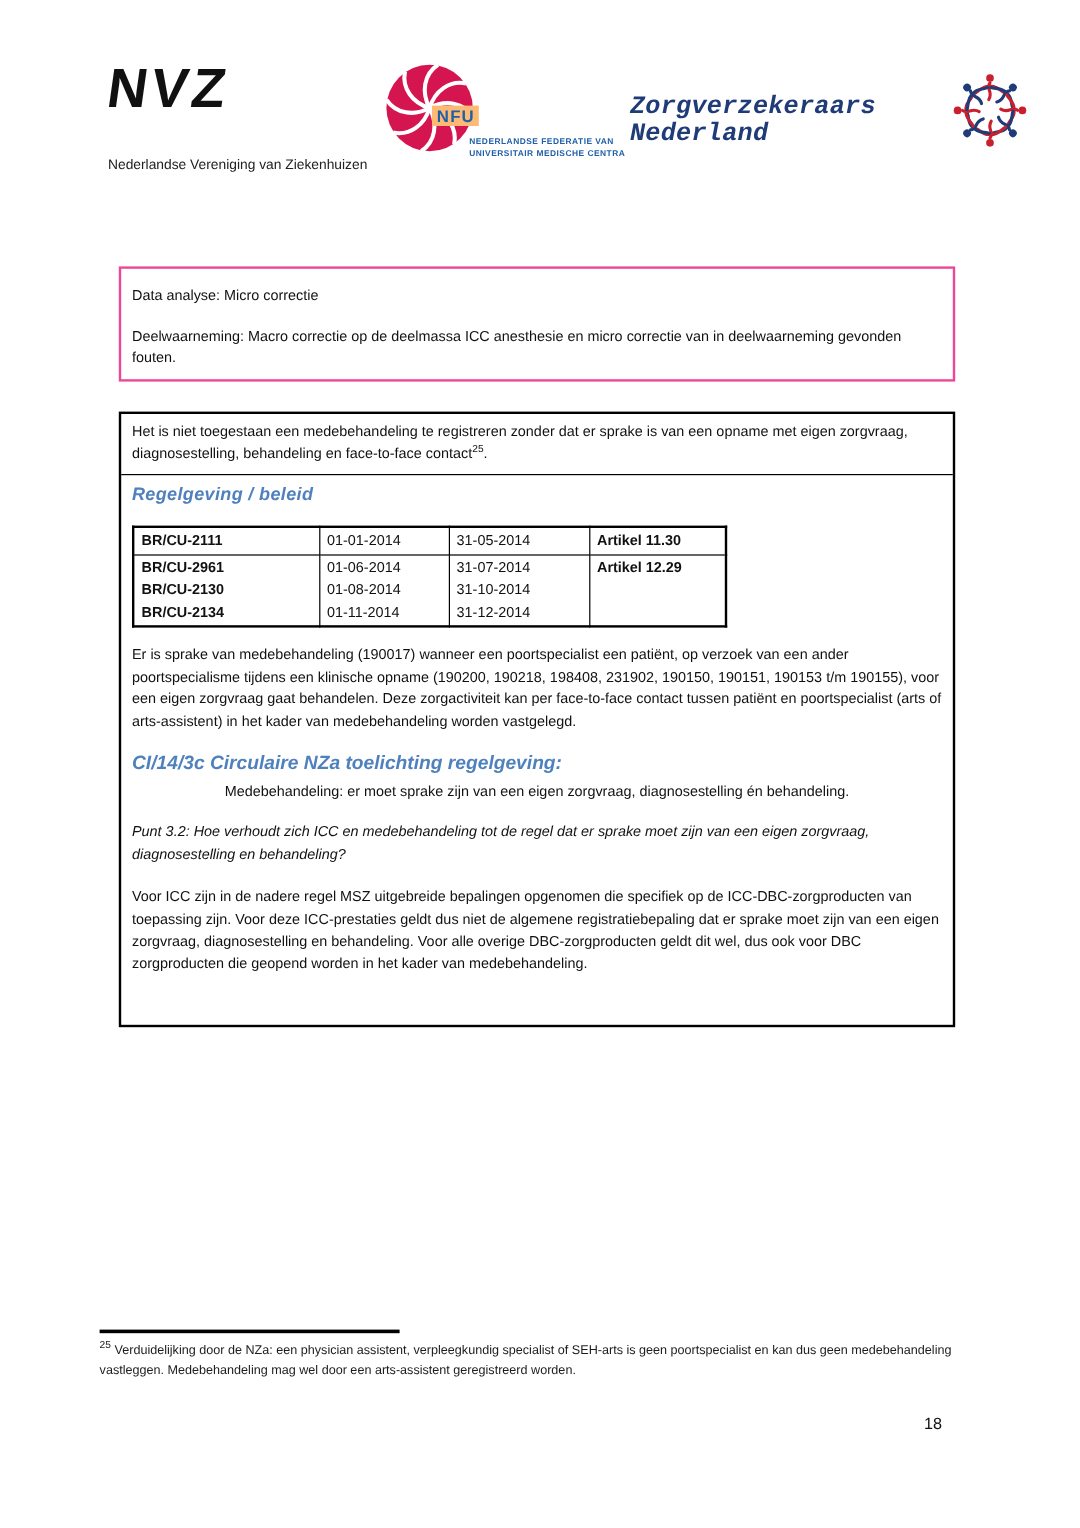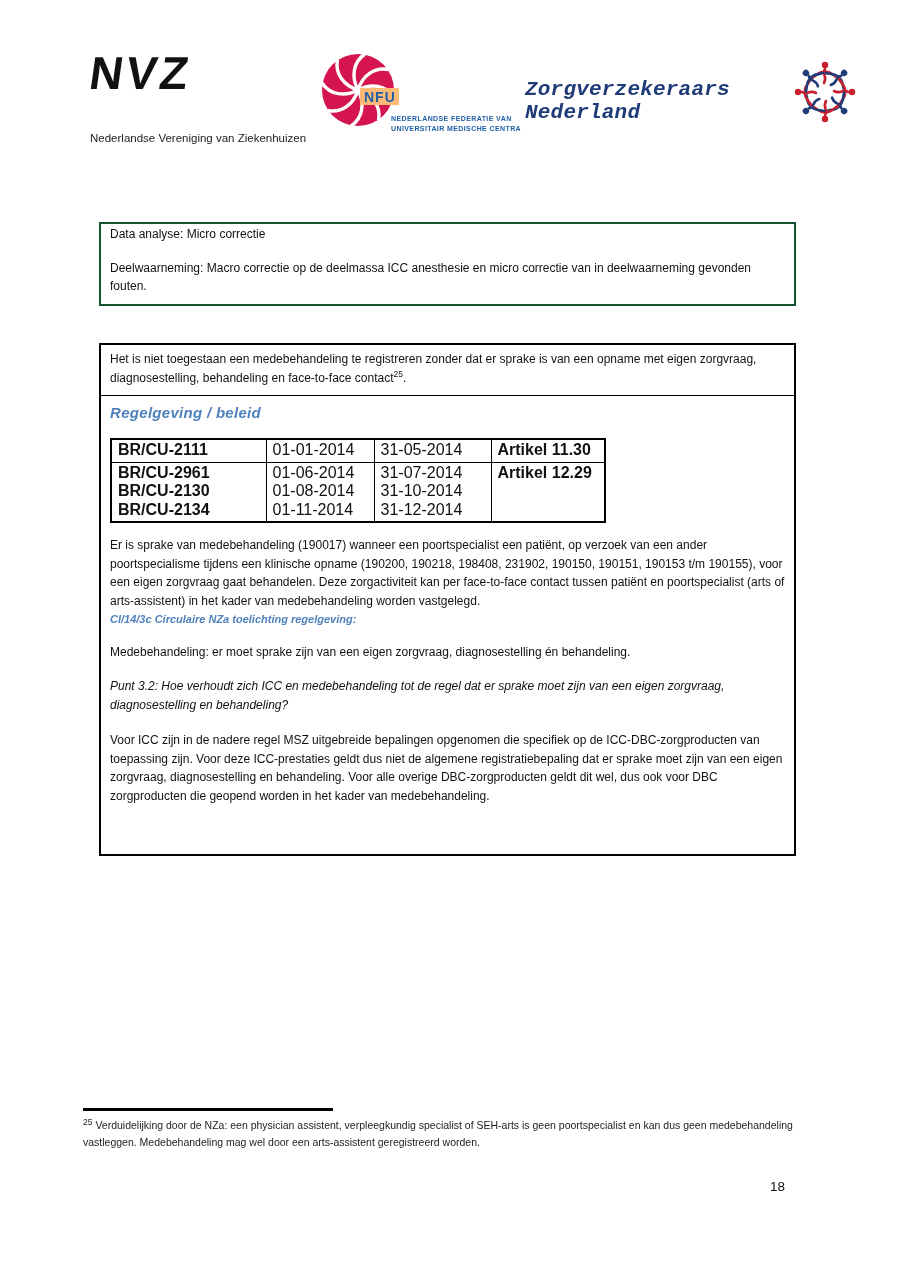--- a/index.html
+++ b/index.html
@@ -32,21 +32,21 @@
   .zn-word {
     position:absolute; left:0; top:28px; width:255px;
     font-family:Liberation Mono, monospace; font-style:italic; font-weight:bold;
     font-size:21px; color:var(--zn-blue,#1f3c78); letter-spacing:0.2px;
   }
   .zn-figures { position:absolute; left:260px; top:2px; }
 
   
   .box-plain {
     position:absolute; left:99px; top:222px; width:697px; min-height:84px;
-    border:2px solid #14532d; padding:1px 9px 8px; font-size:12px; line-height:18.5px;
+    border:2px solid #ec4899; padding:13px 9px 8px; font-size:12px; line-height:18.5px;
   }
   .box-plain .p2 { margin-top:15px; }
 
   
   .section {
     position:absolute; left:99px; top:343px; width:697px; min-height:513px;
     border:2px solid #000;
   }
   .section-header {
     background:var(--header-band-bg,#c6d9f0); border-bottom:1.5px solid #000;
@@ -59,32 +59,32 @@
   sup { font-size:8.5px; vertical-align:super; line-height:0; }
   .section-body { padding:6px 9px 14px; }
   .h-regelgeving {
     color:var(--accent-blue,#4f81bd); font-weight:bold; font-style:italic;
     font-size:15px; letter-spacing:0.3px; margin:2px 0 17px;
   }
   
   .reg-table { border-collapse:collapse; border:2px solid #000; margin-left:0; }
   .reg-table td {
     border:1px solid #000; vertical-align:top; padding:1px 6px 2px;
-    font-size:16px; line-height:18.5px; white-space:nowrap;
+    font-size:12px; line-height:18.5px; white-space:nowrap;
   }
   .reg-table td.b { font-weight:bold; }
   .col-code { width:155px; } .col-d1 { width:108px; } .col-d2 { width:117px; } .col-art { width:114px; }
 
   .section-body p { font-size:12px; line-height:18.5px; }
   .p-main { margin-top:13px; }
   .h-circulaire {
     color:var(--accent-blue,#4f81bd); font-weight:bold; font-style:italic;
-    font-size:11px; line-height:18.5px;
-  }
-  .p-circ { margin-top:14px; }
+    font-size:16px; margin-top:18px; line-height:18.5px;
+  }
+  .p-circ { margin-top:3px;text-align:center; }
   .p-punt { font-style:italic; margin-top:16px; }
   .p-voor { margin-top:17px; }
 
   
   .footnote-rule { position:absolute; left:83px; top:1108px; width:250px; height:2.5px; background:#000; }
   .footnote {
     position:absolute; left:83px; top:1117px; width:730px;
     font-size:10.5px; line-height:16.5px; color:#1c1c1c;
   }
   .page-number { position:absolute; left:770px; top:1179px; font-size:13.5px; color:#111; }

